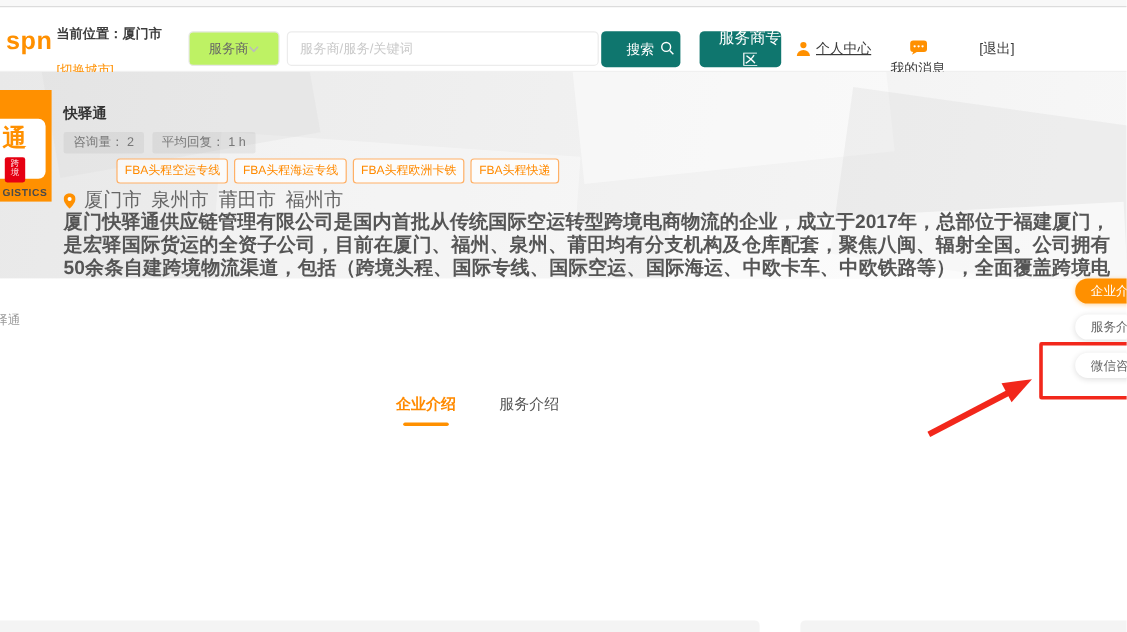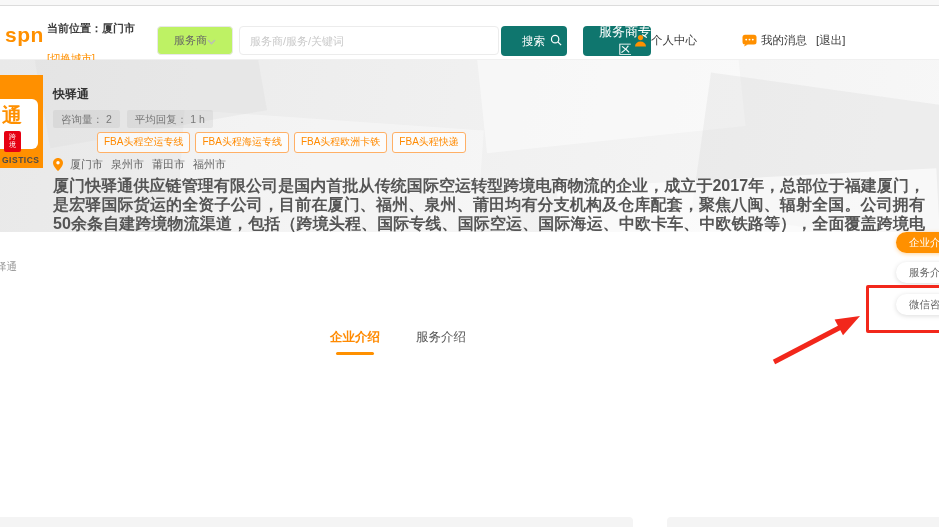--- a/index.html
+++ b/index.html
@@ -57,21 +57,21 @@
   .co-logo-cap { font-size:8.5px; font-weight:bold; color:#4a4a4a; letter-spacing:.5px; margin-top:3px; }
 
   .co-name { position:absolute; left:53px; top:26px; font-size:12px; font-weight:bold; color:#333; }
   .stats { position:absolute; left:53px; top:50px; display:flex; gap:7px; }
   .stat-box { background:rgba(0,0,0,.05); color:#777; font-size:10.5px;
               height:18px; line-height:18px; padding:0 8px; border-radius:2px; }
   .tags { position:absolute; left:53px; top:72px; display:flex; gap:5px;padding-left:44px; }
   .tag { background:rgba(255,255,255,.7); border:1px solid #ffb066; color:#ff8a00;
          font-size:10px; padding:2px 6px 3px; border-radius:3px; }
   .cities { position:absolute; left:53px; top:97px; display:flex; align-items:center; gap:8px;
-            font-size:11px; color:#666; }
+            font-size:16px; color:#666; }
   .cities .ic { display:inline-flex; margin-right:-1px; }
   .desc { position:absolute; left:53px; top:116px; width:872px; font-size:16px;
           line-height:19px; color:#555; text-align:justify;font-weight:bold; }
 
   
   .crumb { position:absolute; left:-4px; top:260px; font-size:10.5px; color:#999; }
   .tabs { position:absolute; left:330px; top:329px; display:flex; gap:36px; }
   .tab { font-size:12.5px; color:#555; cursor:pointer; text-align:center; }
   .tab.active { color:#ff8a00; font-weight:bold; }
   .tab .underline { width:38px; height:3px; border-radius:1.5px; background:#ff9000;
@@ -130,31 +130,31 @@
       <span class="ic">
         <svg width="12" height="12" viewBox="0 0 14 14">
             <circle cx="6" cy="6" r="4.3" fill="none" stroke="#fff" stroke-width="1.4"></circle>
             <line x1="9.4" y1="9.4" x2="13" y2="13" stroke="#fff" stroke-width="1.4"></line>
           </svg>
       </span>
     </button>
 
     <button class="btn-orange btn-zone">服务商专区</button>
 
-    <div class="hlink" style="left:634px;">
+    <div class="hlink" style="left:663px;text-decoration:underline;">
       <span class="ic">
         <svg width="13" height="13" viewBox="0 0 13 13">
             <circle cx="6.5" cy="3.6" r="2.6" fill="#ff9000"></circle>
             <path d="M1 12.6 a5.5 5 0 0 1 11 0 z" fill="#ff9000"></path>
           </svg>
       </span>
       <span>个人中心</span>
     </div>
 
-    <div class="hlink" style="left:742px;">
+    <div class="hlink" style="left:742px;flex-direction:column;">
       <span class="ic">
         <svg width="15" height="13" viewBox="0 0 15 13">
             <rect x="0.5" y="0.8" width="14" height="9.6" rx="2.5" fill="#ff9000"></rect>
             <circle cx="4.2" cy="5.6" r="0.95" fill="#fff"></circle>
             <circle cx="7.5" cy="5.6" r="0.95" fill="#fff"></circle>
             <circle cx="10.8" cy="5.6" r="0.95" fill="#fff"></circle>
             <path d="M3.2 10 L2 12.6 L6 10.4 Z" fill="#ff9000"></path>
           </svg>
       </span>
       <span>我的消息</span>

